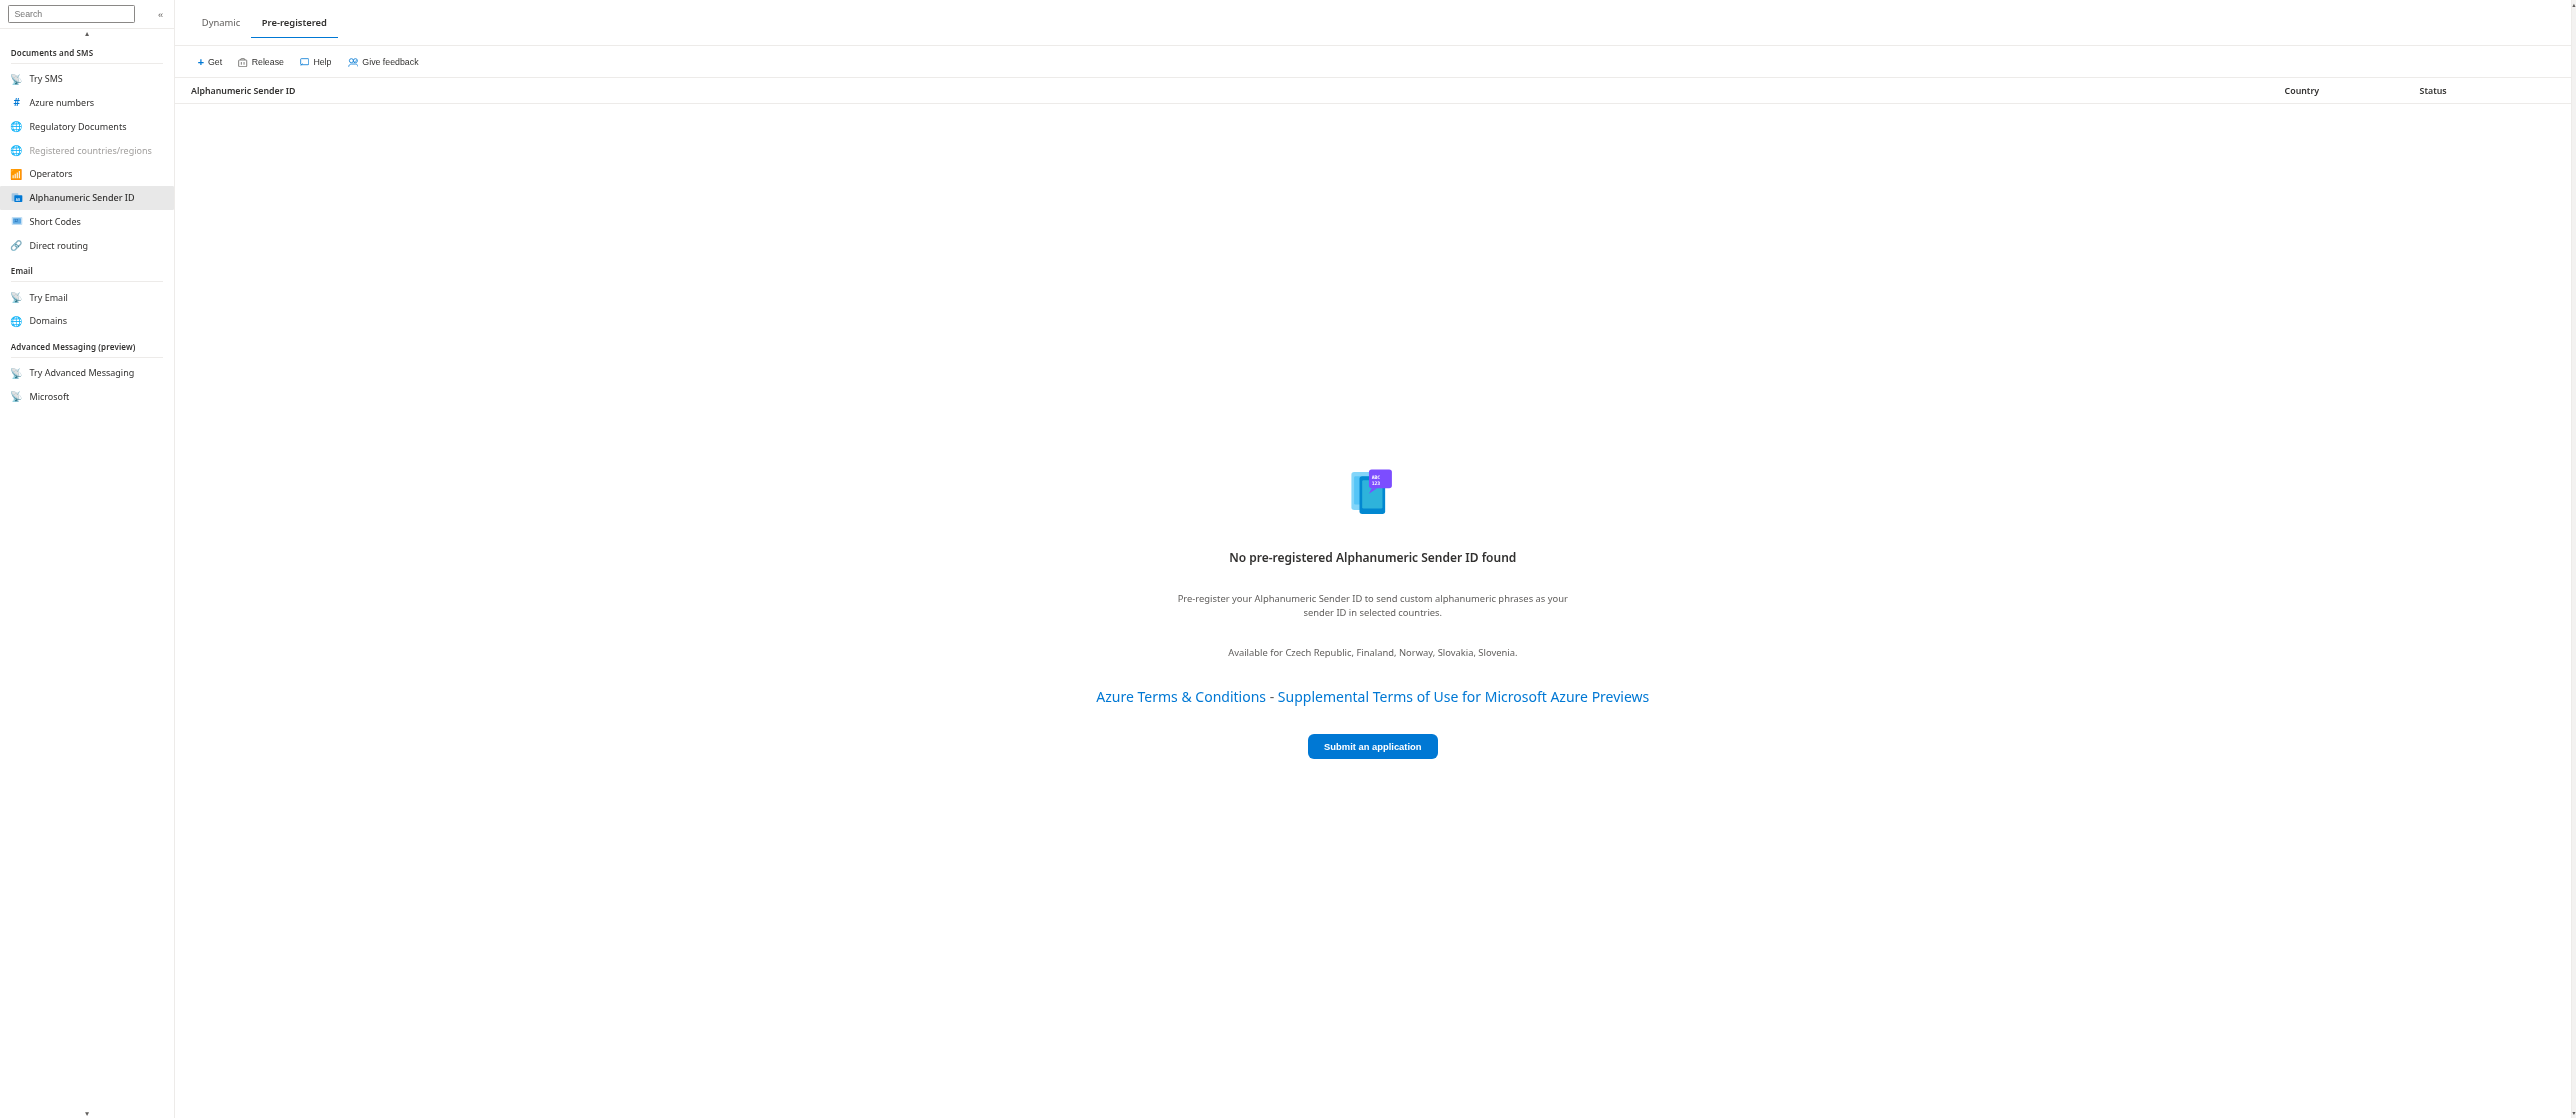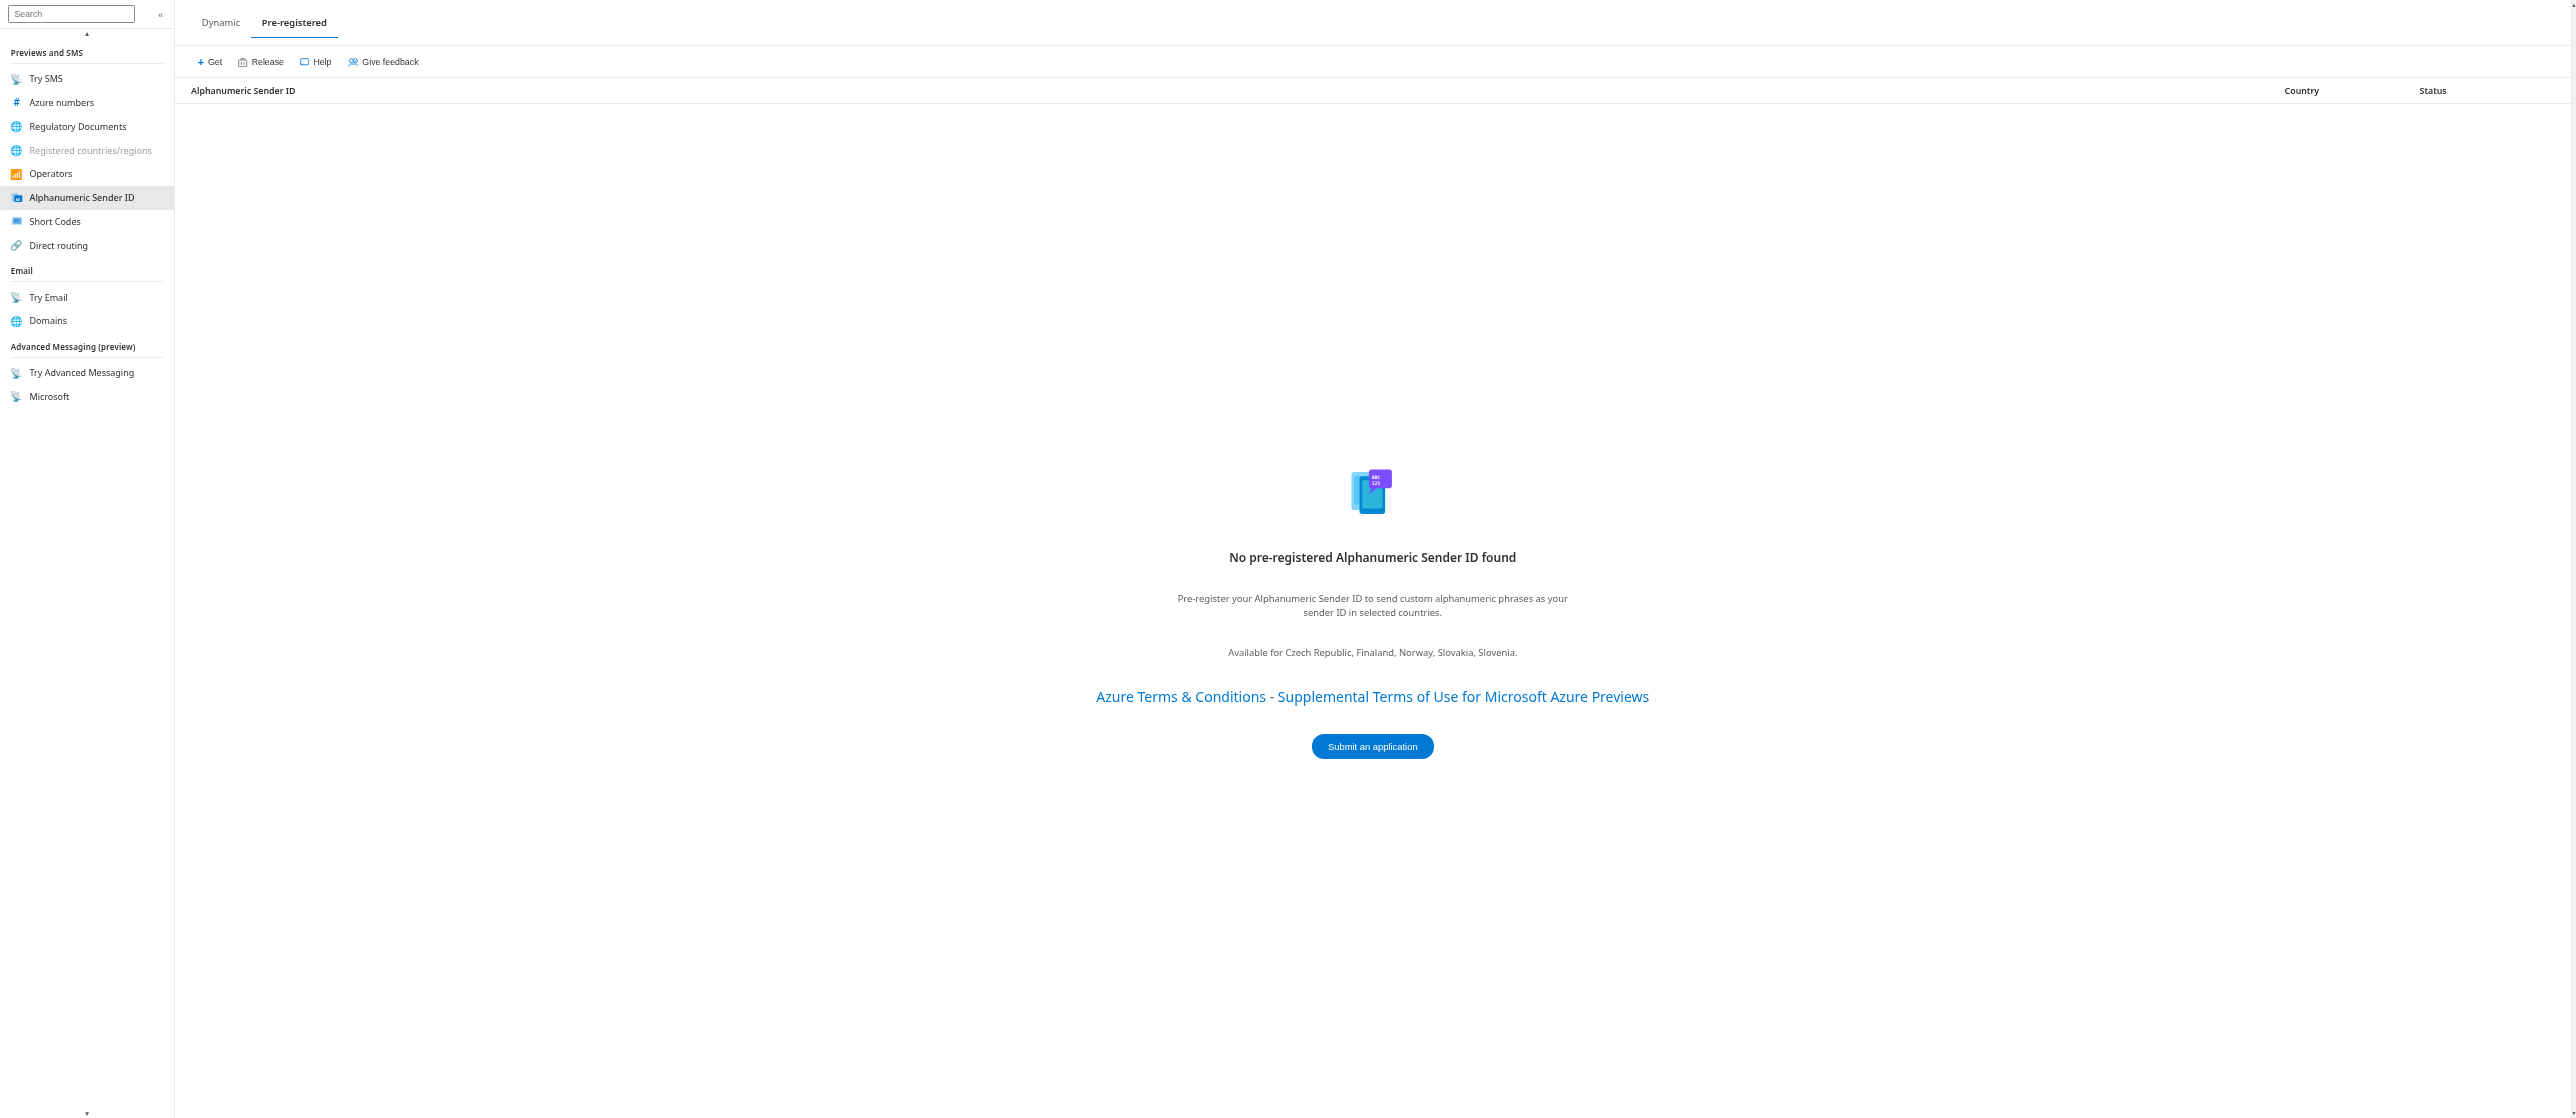--- a/index.html
+++ b/index.html
@@ -228,25 +228,25 @@
 
     .empty-links a {
       color: #0078d4;
       text-decoration: none;
     }
 
     .submit-btn {
       background: #0078d4;
       color: #fff;
       border: none;
-      border-radius: 12px;
+      border-radius: 6px;
       padding: 6.7px 16px;
       font-size: 9.4px;
       cursor: pointer;
-      font-weight: 400;
+      font-weight: 700;
       margin-top: 2.7px;
       transition: background 0.1s;
     }
 
     
     .sidebar-content::-webkit-scrollbar {
       width: 2.7px;
     }
     .sidebar-content::-webkit-scrollbar-thumb {
       background: #c8c6c4;
@@ -282,21 +282,21 @@
       <span>«</span>
     </button>
   </div>
 
   <button class="sidebar-scroll-btn">
     <span>▲</span>
   </button>
 
   <div class="sidebar-content">
 
-    <div class="section-header">Previews and SMS</div>
+    <div class="section-header">Documents and SMS</div>
     <hr class="section-divider">
 
     <div class="nav-item">
       <span class="nav-icon" style="color:#0078d4;">📡</span>
       <span>Try SMS</span>
     </div>
     <div class="nav-item">
       <span class="nav-icon" style="color:#0078d4; font-style:normal; font-weight:600;">#</span>
       <span>Azure numbers</span>
     </div>

